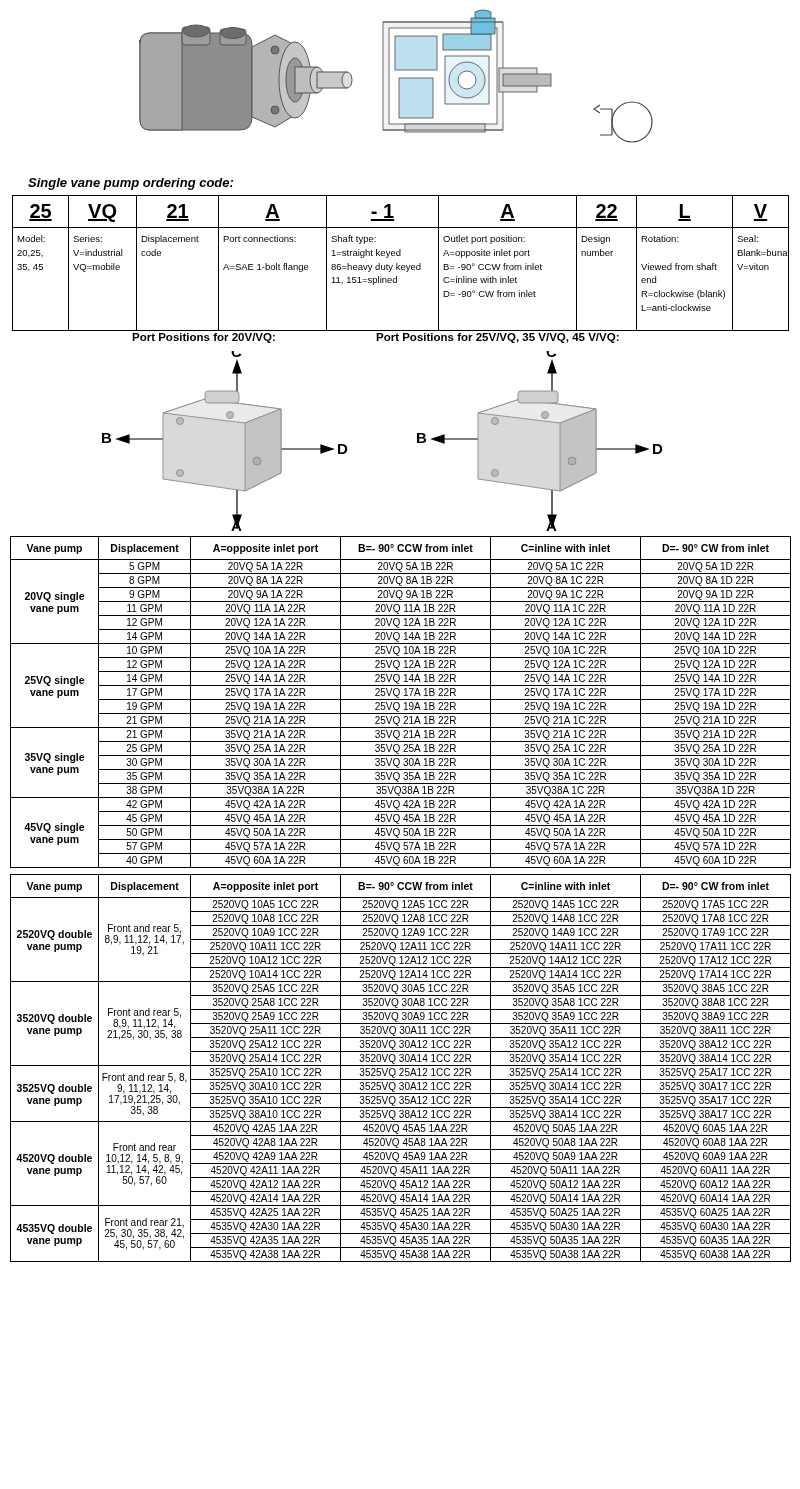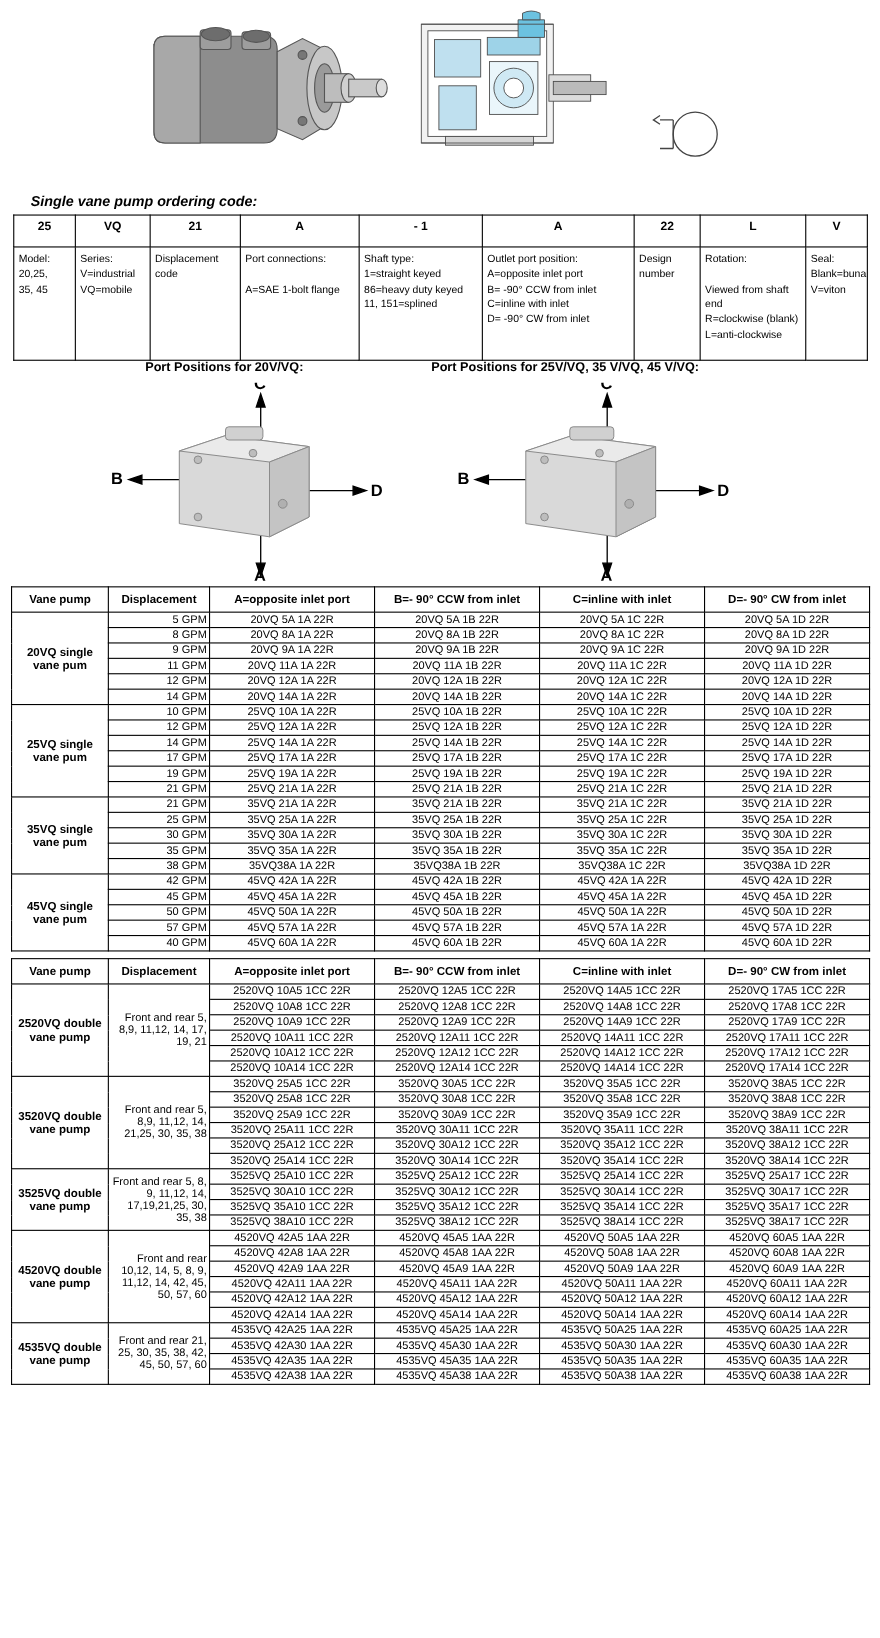--- a/index.html
+++ b/index.html
@@ -10,38 +10,38 @@
   .hero{height:175px;position:relative;}
   .pump-photo{position:absolute;left:120px;top:5px;width:250px;height:150px;}
   .cutaway{position:absolute;left:375px;top:8px;width:185px;height:140px;}
   .rot-sym{position:absolute;left:580px;top:95px;width:90px;height:55px;}
 
   
   .order-title{font-style:italic;font-weight:bold;font-size:13px;margin:0 0 5px 28px;}
   table{border-collapse:collapse;}
   .order-tbl{margin-left:12px;width:776px;table-layout:fixed;}
   .order-tbl td{border:1px solid #000;vertical-align:top;}
-  .order-tbl tr.codes td{text-align:center;font-weight:bold;font-size:11px;padding:4px 2px;height:20px;}
+  .order-tbl tr.codes td{text-align:center;font-weight:bold;font-size:20px;padding:4px 2px;height:20px;text-decoration:underline;}
   .order-tbl tr.desc td{font-size:9.5px;padding:4px 4px 10px 4px;line-height:1.45;height:88px;}
 
   
   .ports{height:205px;position:relative;}
   .ports .cap{position:absolute;font-weight:bold;font-size:11.5px;}
   .cap1{left:132px;top:0;text-align:right;}
-  .cap2{left:392px;top:0;}
+  .cap2{left:376px;top:0;}
   .diag{position:absolute;top:20px;width:330px;height:180px;}
   .diag1{left:85px;}
   .diag2{left:400px;}
 
   
   .data-tbl{margin-left:10px;width:780px;table-layout:fixed;border-radius:21px;}
   .data-tbl td,.data-tbl th{border:1px solid #000;font-size:10px;padding:1px 2px;text-align:center;}
   .data-tbl th{font-weight:bold;font-size:10.5px;padding:5px 2px;}
   .data-tbl td.grp{font-weight:bold;font-size:10.5px;}
-  .data-tbl td.disp{font-size:10px;text-align:right;}
+  .data-tbl td.disp{font-size:10px;}
   .c0{width:88px;}.c1{width:92px;}.c2{width:150px;}.c3{width:150px;}.c4{width:150px;}.c5{width:150px;}
   .spacer{height:6px;}
 </style>
 </head>
 <body>
 
 <div class="page">
 
   <div class="hero">
 

